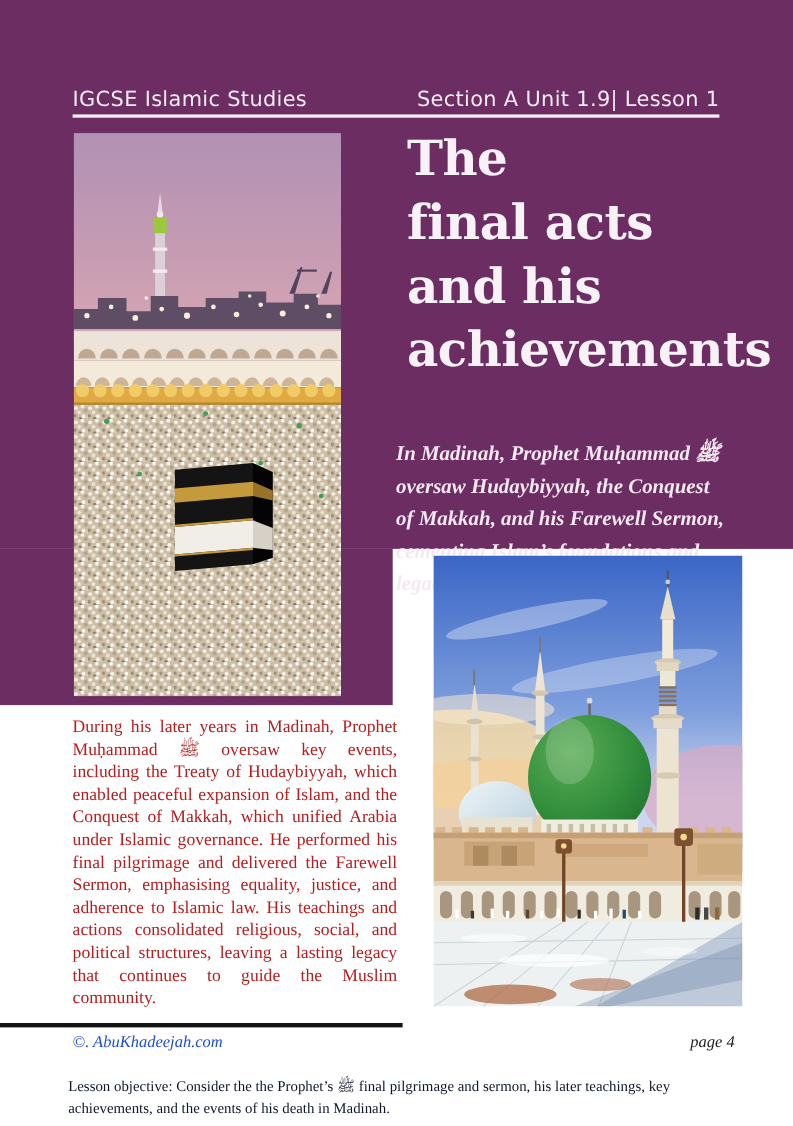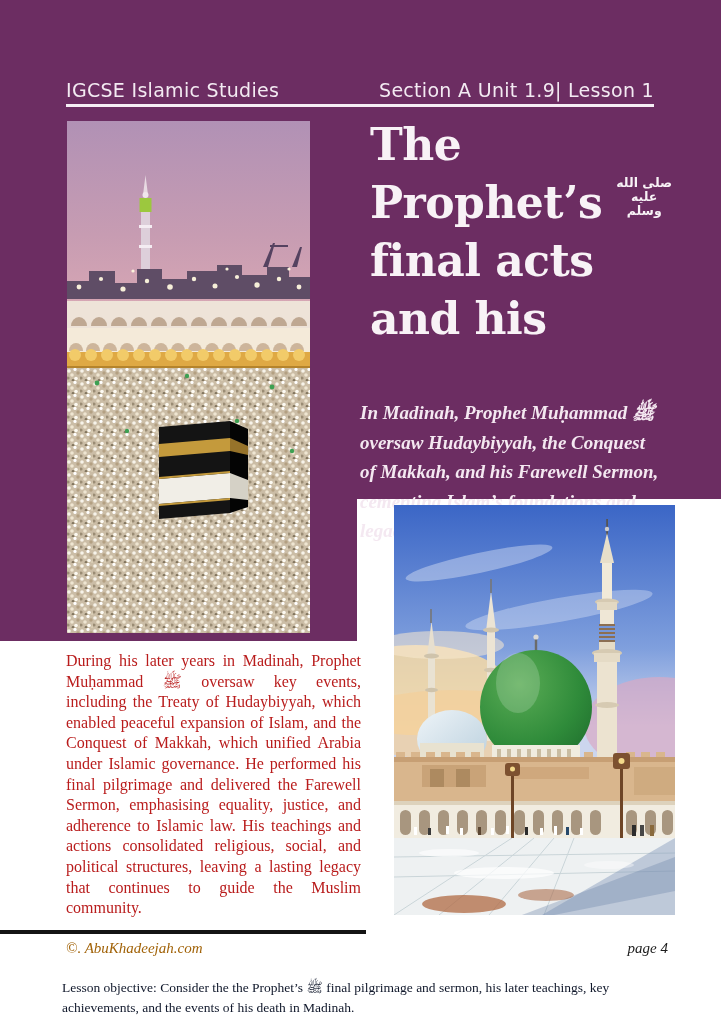--- a/index.html
+++ b/index.html
@@ -48,21 +48,21 @@
 
   
   .body-par{
     position:absolute;left:66px;top:651px;width:295px;
     color:#b91c1c;font-size:16px;line-height:20.6px;
     text-align:justify;text-align-last:left;
   }
 
   
   .footer-rule{position:absolute;left:0;top:930px;width:366px;height:3.5px;background:#141414;}
-  .footer-copy{position:absolute;left:66px;top:940px;font-style:italic;font-size:15px;color:#a16207;}
+  .footer-copy{position:absolute;left:66px;top:940px;font-style:italic;font-size:15px;color:#1d4ed8;}
   .footer-page{position:absolute;right:53px;top:940px;font-style:italic;font-size:15px;color:#1c1c1c;}
 
   
   .objective{
     position:absolute;left:62px;top:978px;width:608px;
     font-size:13.5px;line-height:19.5px;color:#0f172a;
   }
 </style>
 </head>
 <body>
@@ -199,23 +199,23 @@
       <polygon points="163,317 181,325 181,334 163,330" fill="#97732a"></polygon>
       <polygon points="92,358 163,352 163,377 92,383" fill="#f1eee7"></polygon>
       <polygon points="163,352 181,359 181,379 163,377" fill="#d5d1c6"></polygon>
       <polygon points="92,356 163,350 163,352 92,358" fill="#c49a3c"></polygon>
       <polygon points="92,383 163,377 163,379 92,385" fill="#c49a3c"></polygon>
     </svg>
   </div>
 
   <div class="title">
     <div class="title-line">The</div>
-    <div class="title-line"><span>Prophet’s</span><span class="honorific"><span>صلى الله</span><span>عليه</span><span>وسلم</span></span></div>
     <div class="title-line">final acts</div>
     <div class="title-line">and his</div>
+    <div class="title-line">achievements</div>
   </div>
 
   <div class="subtitle">In Madinah, Prophet Muḥammad ﷺ oversaw Hudaybiyyah, the Conquest of Makkah, and his Farewell Sermon, cementing Islam’s foundations and legacy.</div>
 
   <div class="mosque-wrap">
     <svg viewBox="0 0 281 410" preserveAspectRatio="none" aria-hidden="true">
       <defs>
         <linearGradient id="skyM" x1="0" y1="0" x2="0" y2="1">
           <stop offset="0" stop-color="#3b66c6"></stop>
           <stop offset="0.55" stop-color="#7f9fdd"></stop>

